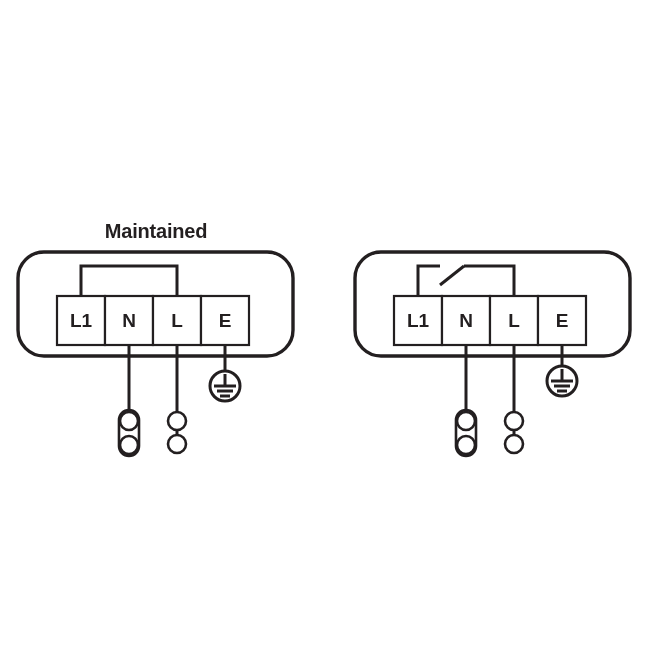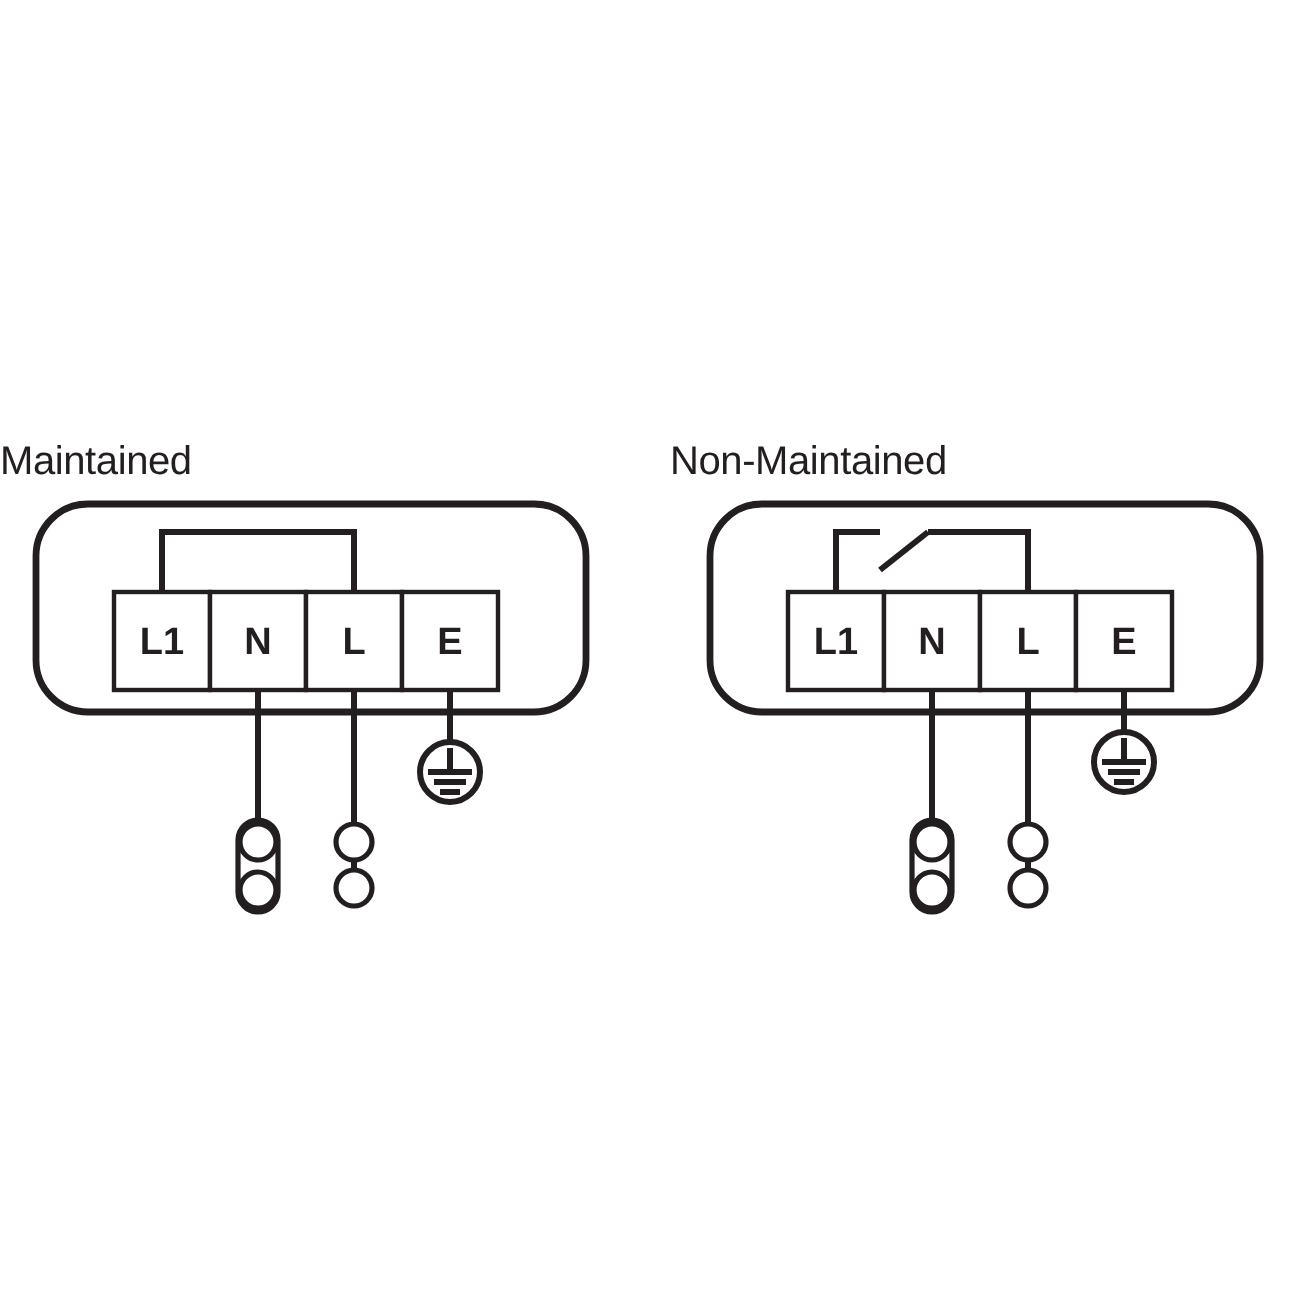--- a/index.html
+++ b/index.html
@@ -6,22 +6,22 @@
   html,body{margin:0;padding:0;}
   body{
     width:650px;height:650px;
     background:#ffffff;
     font-family:"Liberation Sans", sans-serif;
     overflow:hidden;
   }
   #canvas{position:relative;width:650px;height:650px;}
   .diagram-title{
     position:absolute;
-    text-align:left;
-    font-weight:normal;
+    text-align:center;
+    font-weight:bold;
     font-size:20px;
     letter-spacing:-0.2px;
     color:#231f20;
     white-space:nowrap;
   }
   #title-left{left:0;width:312px;top:220px;}
   #title-right{left:335px;width:315px;top:220px;}
   svg{position:absolute;left:0;top:0;width:650px;height:650px;display:block;}
   .stroke{fill:none;stroke:#231f20;}
   .wire{stroke-width:3;stroke-linecap:butt;}
@@ -40,21 +40,20 @@
     dominant-baseline:middle;
   }
 </style>
 </head>
 <body>
 
 <div id="canvas">
 
   <div class="diagram-title" id="title-left">Maintained</div>
 
-  <div class="diagram-title" id="title-right">Non-Maintained</div>
 
   <svg viewBox="0 0 650 650" xmlns="http://www.w3.org/2000/svg">
 
     <g>
 
       <rect class="stroke enclosure" x="18" y="252" width="275" height="104" rx="26" ry="26"></rect>
 
       <g>
         <path class="stroke wire" d="M 81 296 L 81 266 L 177 266 L 177 296"></path>
       </g>

